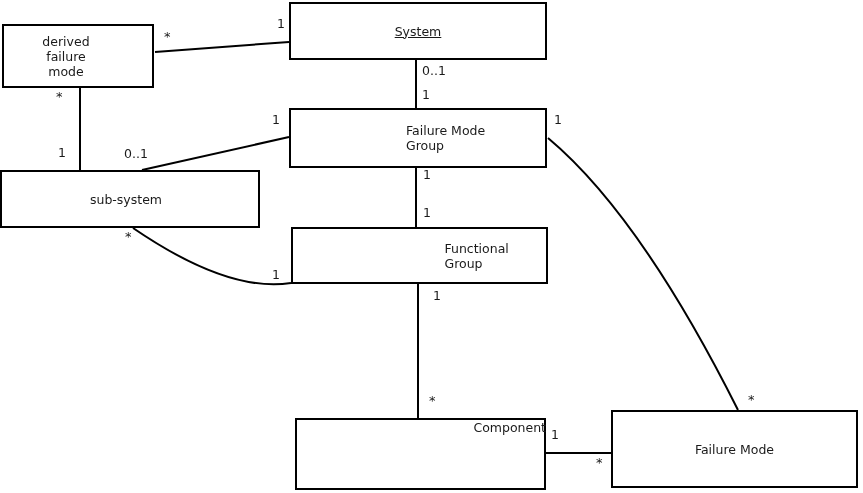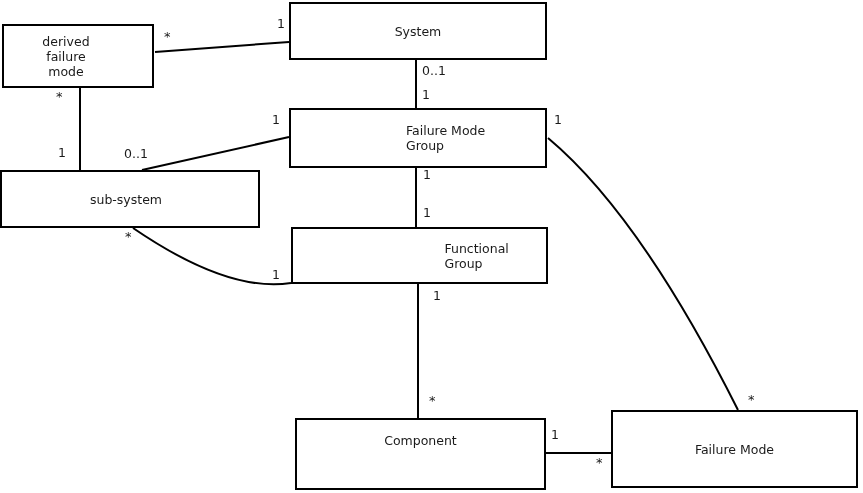--- a/index.html
+++ b/index.html
@@ -80,27 +80,27 @@
       <div class="cls-box" style="left: 289px; top: 108px; width: 258px; height: 60px;"></div>
       <div class="cls-box" style="left: 0px; top: 170px; width: 260px; height: 58px;"></div>
       <div class="cls-box" style="left: 291px; top: 227px; width: 257px; height: 57px;"></div>
       <div class="cls-box" style="left: 295px; top: 418px; width: 251px; height: 72px;"></div>
       <div class="cls-box" style="left: 611px; top: 410px; width: 247px; height: 78px;"></div>
     </div>
   <div id="labels">
       <div class="cls-label label-center" style="left: 2px; width: 128px; top: 33.5px;">derived
 failure
 mode</div>
-      <div class="cls-label label-center" style="left: 289px; width: 258px; top: 23.5px;">System</div>
+      <div class="cls-label label-center" style="left: 289px; width: 258px; top: 23.5px; text-decoration: underline;">System</div>
       <div class="cls-label label-left" style="left: 406px; width: 129px; top: 123px;">Failure Mode
 Group</div>
       <div class="cls-label label-center" style="left: 0px; width: 252px; top: 191.5px;">sub-system</div>
       <div class="cls-label label-left" style="left: 407.5px; width: 128.5px; top: 240.5px; margin-left: 37px;">Functional
 Group</div>
-      <div class="cls-label label-center" style="left: 295px; width: 251px; top: 433px;">Component</div>
+      <div class="cls-label label-center" style="left: 295px; width: 251px; top: 420px; text-align: right;">Component</div>
       <div class="cls-label label-center" style="left: 611px; width: 247px; top: 441.5px;">Failure Mode</div>
     </div>
   <div id="mults">
       <div class="mult mult-star" style="left: 164px; top: 30px;">*</div>
       <div class="mult" style="left: 277px; top: 17px;">1</div>
       <div class="mult" style="left: 422px; top: 64px;">0..1</div>
       <div class="mult" style="left: 422px; top: 88px;">1</div>
       <div class="mult" style="left: 124px; top: 147px;">0..1</div>
       <div class="mult" style="left: 272px; top: 113px;">1</div>
       <div class="mult mult-star" style="left: 56px; top: 90px;">*</div>

